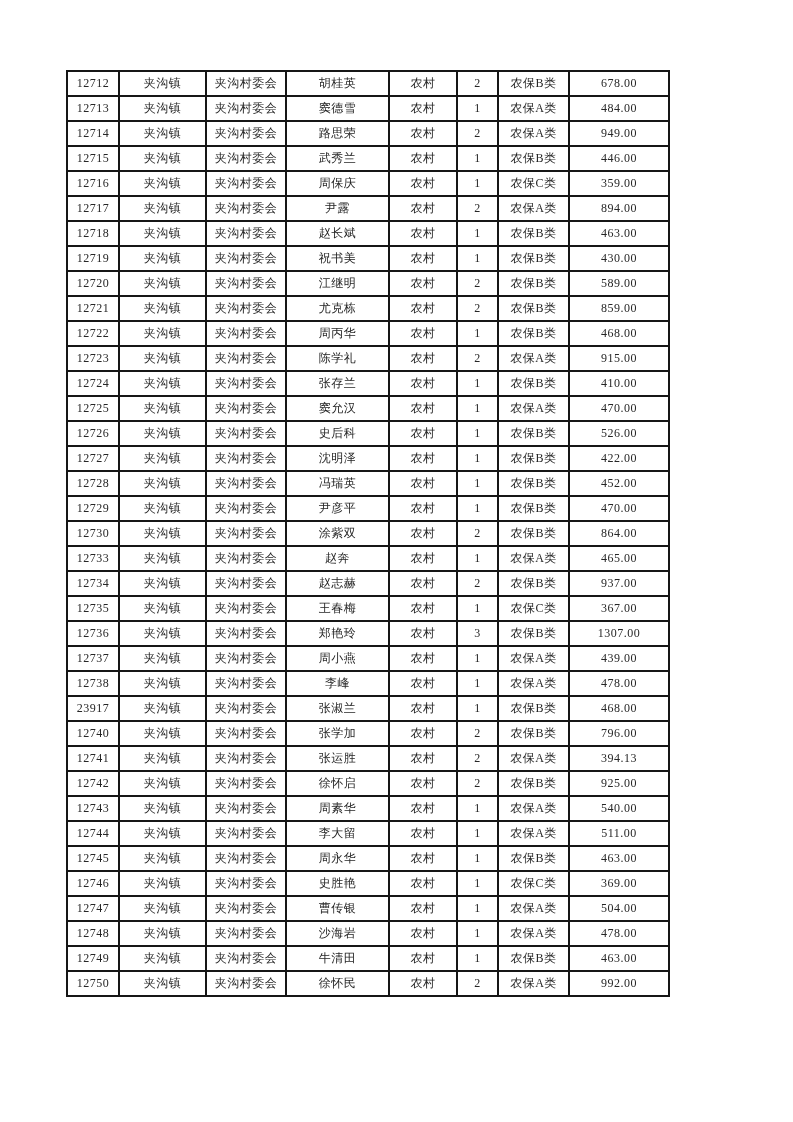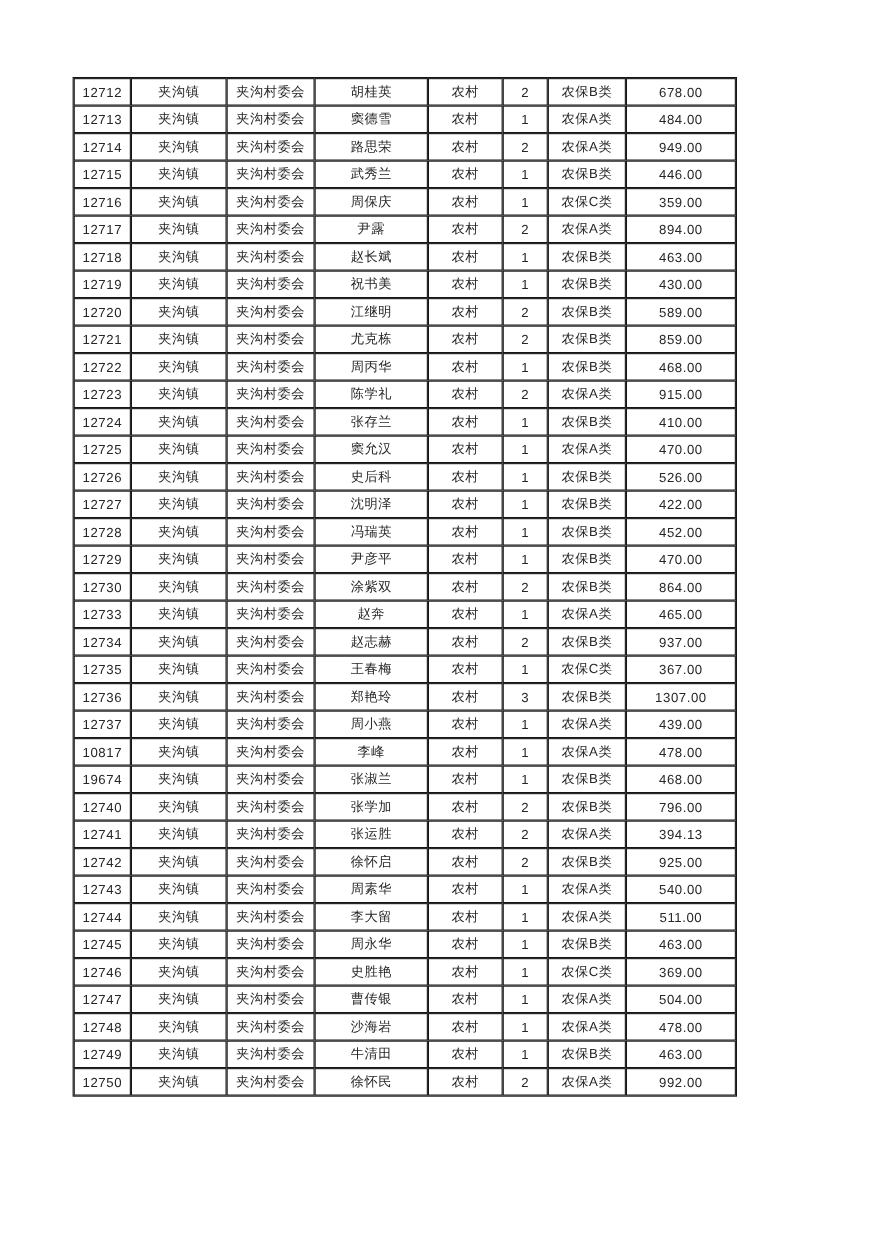--- a/index.html
+++ b/index.html
@@ -6,21 +6,21 @@
     margin: 0;
     padding: 0;
     background: #ffffff;
   }
   .page {
     position: relative;
     width: 793px;
     height: 1122px;
     background: #ffffff;
     overflow: hidden;
-    font-family: Liberation Sans, sans-serif;
+    font-family: Liberation Serif, serif;
   }
   table.records {
     position: absolute;
     left: 66px;
     top: 70px;
     border-collapse: separate;
     border-spacing: 0;
     table-layout: fixed;
     width: 602px;
     border: 1px solid #161616;
@@ -288,31 +288,31 @@
           <td>12737</td>
           <td>夹沟镇</td>
           <td>夹沟村委会</td>
           <td>周小燕</td>
           <td>农村</td>
           <td>1</td>
           <td>农保A类</td>
           <td>439.00</td>
         </tr>
         <tr>
-          <td>10817</td>
+          <td>12738</td>
           <td>夹沟镇</td>
           <td>夹沟村委会</td>
           <td>李峰</td>
           <td>农村</td>
           <td>1</td>
           <td>农保A类</td>
           <td>478.00</td>
         </tr>
         <tr>
-          <td>19674</td>
+          <td>23917</td>
           <td>夹沟镇</td>
           <td>夹沟村委会</td>
           <td>张淑兰</td>
           <td>农村</td>
           <td>1</td>
           <td>农保B类</td>
           <td>468.00</td>
         </tr>
         <tr>
           <td>12740</td>

